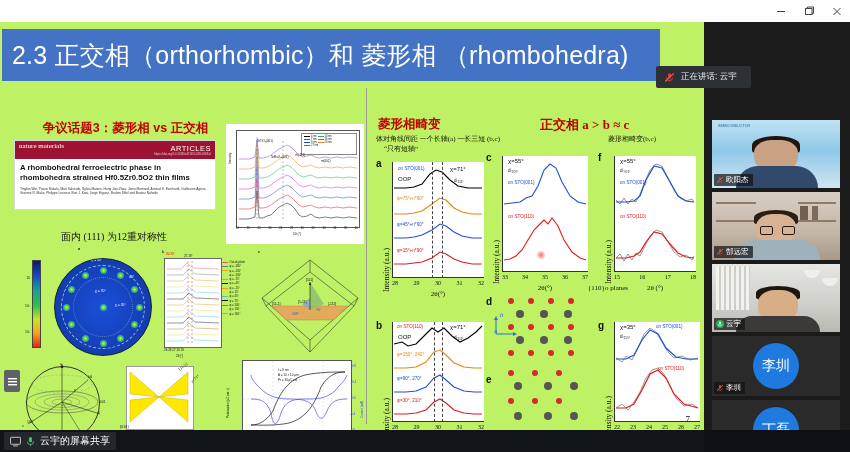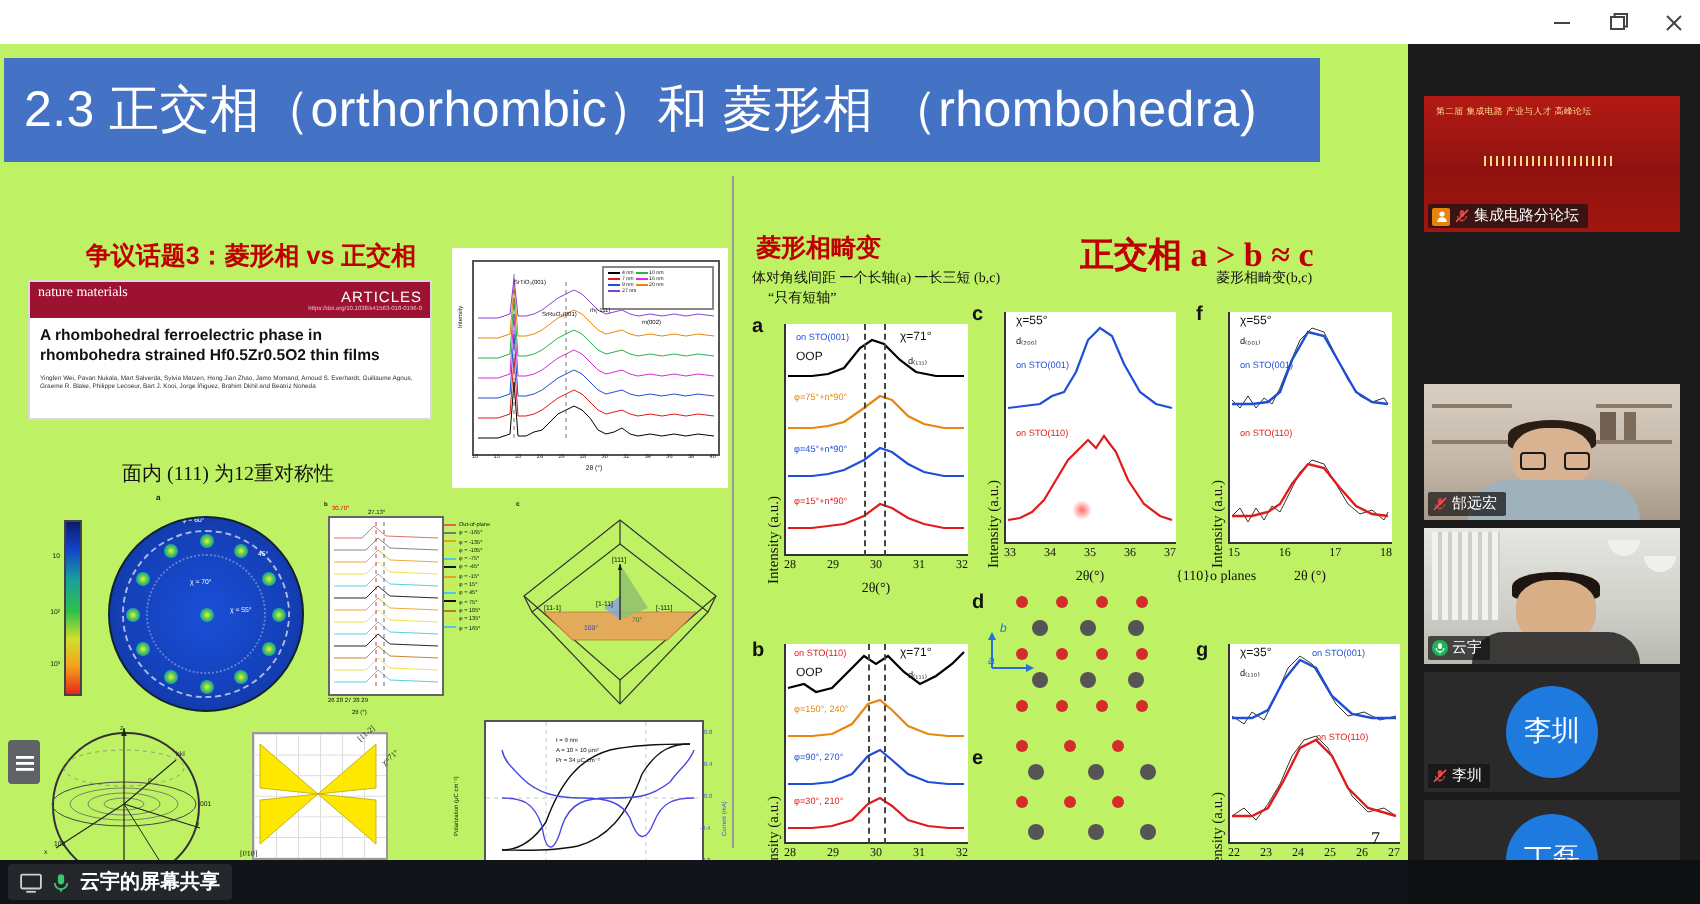--- a/index.html
+++ b/index.html
@@ -85,21 +85,21 @@
 
   .cubefig{position:absolute;left:254px;top:226px;width:112px;height:112px;}
   .cubefig .tx{position:absolute;font-size:3.4px;color:#111;}
 
   .hyst{position:absolute;left:218px;top:332px;width:148px;height:102px;}
   .hyst .bx{position:absolute;left:24px;top:6px;width:108px;height:76px;border:.6px solid #555;background:#fff;}
   .hyst .tx{position:absolute;font-size:3px;color:#111;}
 
   
   .hdr-r1{position:absolute;left:378px;top:94px;color:#c00000;font-size:12.5px;font-weight:bold;white-space:nowrap;}
-  .hdr-r2{position:absolute;left:540px;top:94px;color:#c00000;font-size:17px;font-weight:bold;white-space:nowrap;
+  .hdr-r2{position:absolute;left:540px;top:94px;color:#c00000;font-size:13px;font-weight:bold;white-space:nowrap;
           font-family:"Liberation Serif",serif;}
   .sub{position:absolute;font-size:7px;color:#111;font-family:"Liberation Serif",serif;white-space:nowrap;}
   .panel-l{position:absolute;font-size:10px;font-weight:bold;color:#111;font-family:"Liberation Sans",sans-serif;}
 
   .plot{position:absolute;background:#fff;}
   .plot .frame{position:absolute;left:0;top:0;right:0;bottom:0;border:.8px solid #333;border-top:none;border-right:none;}
   .plot .xticks{position:absolute;left:0;right:0;display:flex;justify-content:space-between;font-size:6px;color:#111;
                 font-family:"Liberation Serif",serif;}
   .plot .xlab{position:absolute;left:0;right:0;text-align:center;font-size:7px;color:#111;font-family:"Liberation Serif",serif;}
   .ylab{position:absolute;font-size:7.5px;color:#111;transform:rotate(-90deg);transform-origin:0 0;white-space:nowrap;
@@ -153,21 +153,21 @@
   .tooltip .tt{color:#e9e9e9;font-size:8.5px;white-space:nowrap;}
 
   
   .leftctl{position:absolute;left:4px;top:348px;width:16px;height:22px;background:#5f6368;border-radius:2px;
            display:flex;align-items:center;justify-content:center;}
 
   
   .bottom{position:absolute;left:0;top:430px;width:850px;height:22px;background:#111418;}
   .share{position:absolute;left:4px;top:2px;height:18px;display:flex;align-items:center;gap:4px;padding:0 6px;
          background:#23272c;border-radius:2px;}
-  .share .st{color:#ffffff;font-size:10px;white-space:nowrap;font-weight:bold;}
+  .share .st{color:#ffffff;font-size:10px;white-space:nowrap;}
   .railcut{position:absolute;left:704px;top:430px;width:146px;height:22px;background:#0e1114;}
 </style>
 </head>
 <body>
 
 <div class="app">
 
   <div class="titlebar">
     <div class="tl">腾讯会议</div>
     <div class="wctrls">
@@ -615,41 +615,37 @@
         <svg width="9" height="9" viewBox="0 0 9 9">
           <rect x="0" y="1" width="9" height="1.4" fill="#fff"></rect>
           <rect x="0" y="4" width="9" height="1.4" fill="#fff"></rect>
           <rect x="0" y="7" width="9" height="1.4" fill="#fff"></rect>
         </svg>
       </div>
     </div>
 
     <div class="rail">
 
-      <div class="tile" style="top:4px;height:68px;">
-        <div class="t1bg"></div>
-        <div class="t1txt">第二届 集成电路 产业与人才 高峰论坛</div>
-        <div class="t1strip"></div>
+
+      <div class="tile" style="top:76px;height:68px;">
+        <div class="t2bg"></div>
+        <div class="t2tx">SEMICONDUCTOR</div>
+        <div class="t2hair"></div>
+        <div class="t2head"></div>
+        <div class="t2body"></div>
         <div class="namebar">
-          <span class="host-badge">
-            <svg width="6" height="6" viewBox="0 0 6 6">
-                <circle cx="3" cy="2" r="1.3" fill="#fff"></circle>
-                <path d="M0.6 6 A2.4 2.4 0 0 1 5.4 6 Z" fill="#fff"></path>
-              </svg>
-          </span>
           <svg class="mic" viewBox="0 0 10 10">
             <rect x="3.6" y="1.2" width="2.8" height="4.4" rx="1.4" fill="#d04040"></rect>
             <path d="M2.2 5 a2.8 2.8 0 0 0 5.6 0" fill="none" stroke="#d04040" stroke-width="0.8"></path>
             <line x1="5" y1="7.2" x2="5" y2="8.8" stroke="#d04040" stroke-width="0.8"></line>
             <line x1="1.2" y1="8.6" x2="8.8" y2="1.2" stroke="#ff5050" stroke-width="1"></line>
           </svg>
-          <span class="nm">集成电路分论坛</span>
-        </div>
-      </div>
-
+          <span class="nm">欧阳杰</span>
+        </div>
+      </div>
 
       <div class="tile" style="top:148px;height:68px;">
         <div class="t3bg"></div>
         <div class="shelf" style="left:4px;top:10px;width:40px;height:2px;"></div>
         <div class="shelf" style="left:4px;top:28px;width:40px;height:2px;"></div>
         <div class="shelf" style="left:86px;top:10px;width:38px;height:2px;"></div>
         <div class="shelf" style="left:86px;top:28px;width:38px;height:2px;"></div>
         <div class="shelf" style="left:88px;top:14px;width:8px;height:14px;background:#6f6052;"></div>
         <div class="shelf" style="left:100px;top:14px;width:6px;height:14px;background:#7d6c5c;"></div>
         <div class="t3hair"></div>
@@ -707,20 +703,29 @@
             <rect x="3.6" y="1.2" width="2.8" height="4.4" rx="1.4" fill="#d04040"></rect>
             <path d="M2.2 5 a2.8 2.8 0 0 0 5.6 0" fill="none" stroke="#d04040" stroke-width="0.8"></path>
             <line x1="5" y1="7.2" x2="5" y2="8.8" stroke="#d04040" stroke-width="0.8"></line>
             <line x1="1.2" y1="8.6" x2="8.8" y2="1.2" stroke="#ff5050" stroke-width="1"></line>
           </svg>
           <span class="nm">丁磊</span>
         </div>
       </div>
     </div>
 
+    <div class="tooltip">
+      <svg width="11" height="11" viewBox="0 0 10 10">
+        <rect x="3.6" y="1.2" width="2.8" height="4.4" rx="1.4" fill="#d04040"></rect>
+        <path d="M2.2 5 a2.8 2.8 0 0 0 5.6 0" fill="none" stroke="#d04040" stroke-width="0.9"></path>
+        <line x1="5" y1="7.2" x2="5" y2="8.8" stroke="#d04040" stroke-width="0.9"></line>
+        <line x1="1.2" y1="8.6" x2="8.8" y2="1.2" stroke="#ff5555" stroke-width="1.1"></line>
+      </svg>
+      <span class="tt">正在讲话: 云宇</span>
+    </div>
 
   </div>
 
   <div class="bottom">
     <div class="share">
       <svg width="11" height="11" viewBox="0 0 12 12">
         <rect x="0.6" y="1.4" width="10.8" height="7.6" rx="0.8" fill="none" stroke="#cfcfcf" stroke-width="1"></rect>
         <line x1="3.4" y1="10.8" x2="8.6" y2="10.8" stroke="#cfcfcf" stroke-width="1"></line>
       </svg>
       <svg width="11" height="11" viewBox="0 0 12 12">

